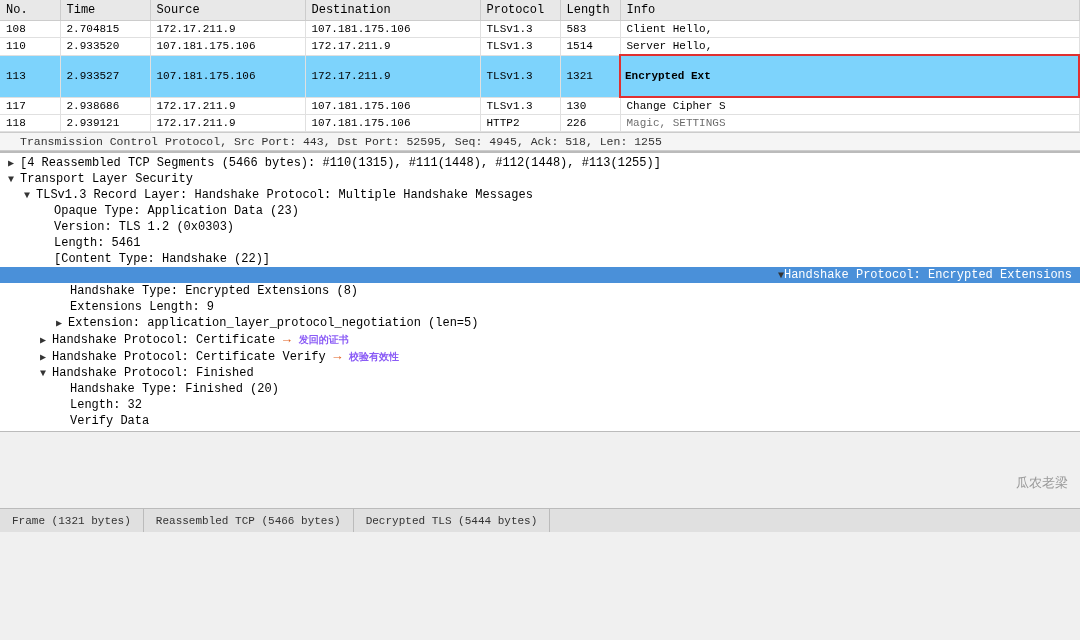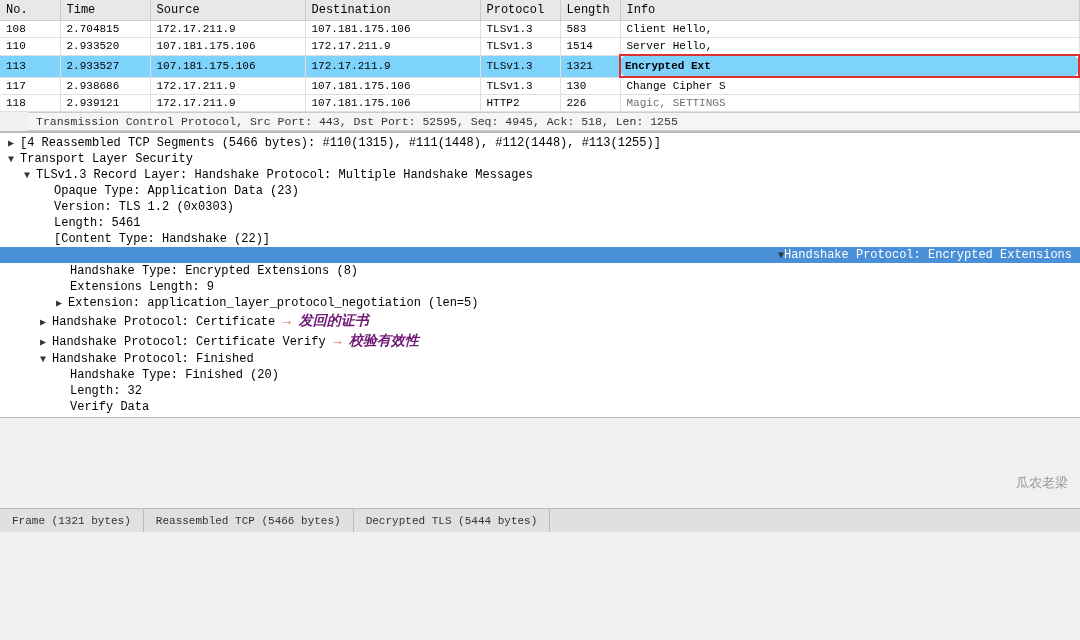--- a/index.html
+++ b/index.html
@@ -70,25 +70,24 @@
       color: #333;
     }
 
     .arrow-icon {
       color: #e06020;
       font-weight: bold;
       font-size: 13px;
     }
 
     .chinese-annotation {
-      color: #701a75;
+      color: #8b5cf6;
       font-family: 'SimSun', 'STSong', serif;
-      font-size: 14px;
+      font-size: 10px;
       font-weight: bold;
-      font-style: italic;
     }
 
     
     .status-bar {
       position: absolute;
       bottom: 0;
       left: 0;
       right: 0;
       height: 24px;
       background: #e0e0e0;
@@ -163,21 +162,21 @@
             <td>1514</td>
             <td>Server Hello,</td>
           </tr>
           <tr class="selected">
             <td>113</td>
             <td>2.933527</td>
             <td>107.181.175.106</td>
             <td>172.17.211.9</td>
             <td>TLSv1.3</td>
             <td>1321</td>
-            <td style="border: 2.5px solid rgb(224, 48, 48); border-radius: 8px; font-weight: bold; padding: 4px 4px;">Encrypted Ext</td>
+            <td style="border: 2.5px solid rgb(224, 48, 48); border-radius: 3px; font-weight: bold; padding: 14px 4px;">Encrypted Ext</td>
           </tr>
           <tr>
             <td>117</td>
             <td>2.938686</td>
             <td>172.17.211.9</td>
             <td>107.181.175.106</td>
             <td>TLSv1.3</td>
             <td>130</td>
             <td>Change Cipher S</td>
           </tr>
@@ -187,21 +186,21 @@
             <td>172.17.211.9</td>
             <td>107.181.175.106</td>
             <td>HTTP2</td>
             <td>226</td>
             <td style="opacity: 0.6;">Magic, SETTINGS</td>
           </tr>
         </tbody>
     </table>
   </div>
 
-  <div class="detail-row row-tcp" style="background:#f5f5f5; border-top:1px solid #ccc; border-bottom:1px solid #ccc; padding:2px 8px; font-size:11.5px; color:#333; overflow:hidden; white-space:nowrap;margin-left:28px;">
+  <div class="detail-row row-tcp" style="background:#f5f5f5; border-top:1px solid #ccc; border-bottom:1px solid #ccc; padding:2px 20px; font-size:11.5px; color:#333; overflow:hidden; white-space:nowrap;">
     <span>Transmission Control Protocol, Src Port: 443, Dst Port: 52595, Seq: 4945, Ack: 518, Len: 1255</span>
   </div>
 
   <div class="detail-area" id="detail-area">
   <div class="detail-row"><span style="display: inline-block; width: 0px;"></span><span class="expand-icon">▶ </span><span>[4 Reassembled TCP Segments (5466 bytes): #110(1315), #111(1448), #112(1448), #113(1255)]</span></div>
       <div class="detail-row"><span style="display: inline-block; width: 0px;"></span><span class="expand-icon">▼ </span><span>Transport Layer Security</span></div>
       <div class="detail-row"><span style="display: inline-block; width: 16px;"></span><span class="expand-icon">▼ </span><span>TLSv1.3 Record Layer: Handshake Protocol: Multiple Handshake Messages</span></div>
       <div class="detail-row"><span style="display: inline-block; width: 32px;"></span><span style="display: inline-block; width: 14px;"></span><span>Opaque Type: Application Data (23)</span></div>
       <div class="detail-row"><span style="display: inline-block; width: 32px;"></span><span style="display: inline-block; width: 14px;"></span><span>Version: TLS 1.2 (0x0303)</span></div>
       <div class="detail-row"><span style="display: inline-block; width: 32px;"></span><span style="display: inline-block; width: 14px;"></span><span>Length: 5461</span></div>

